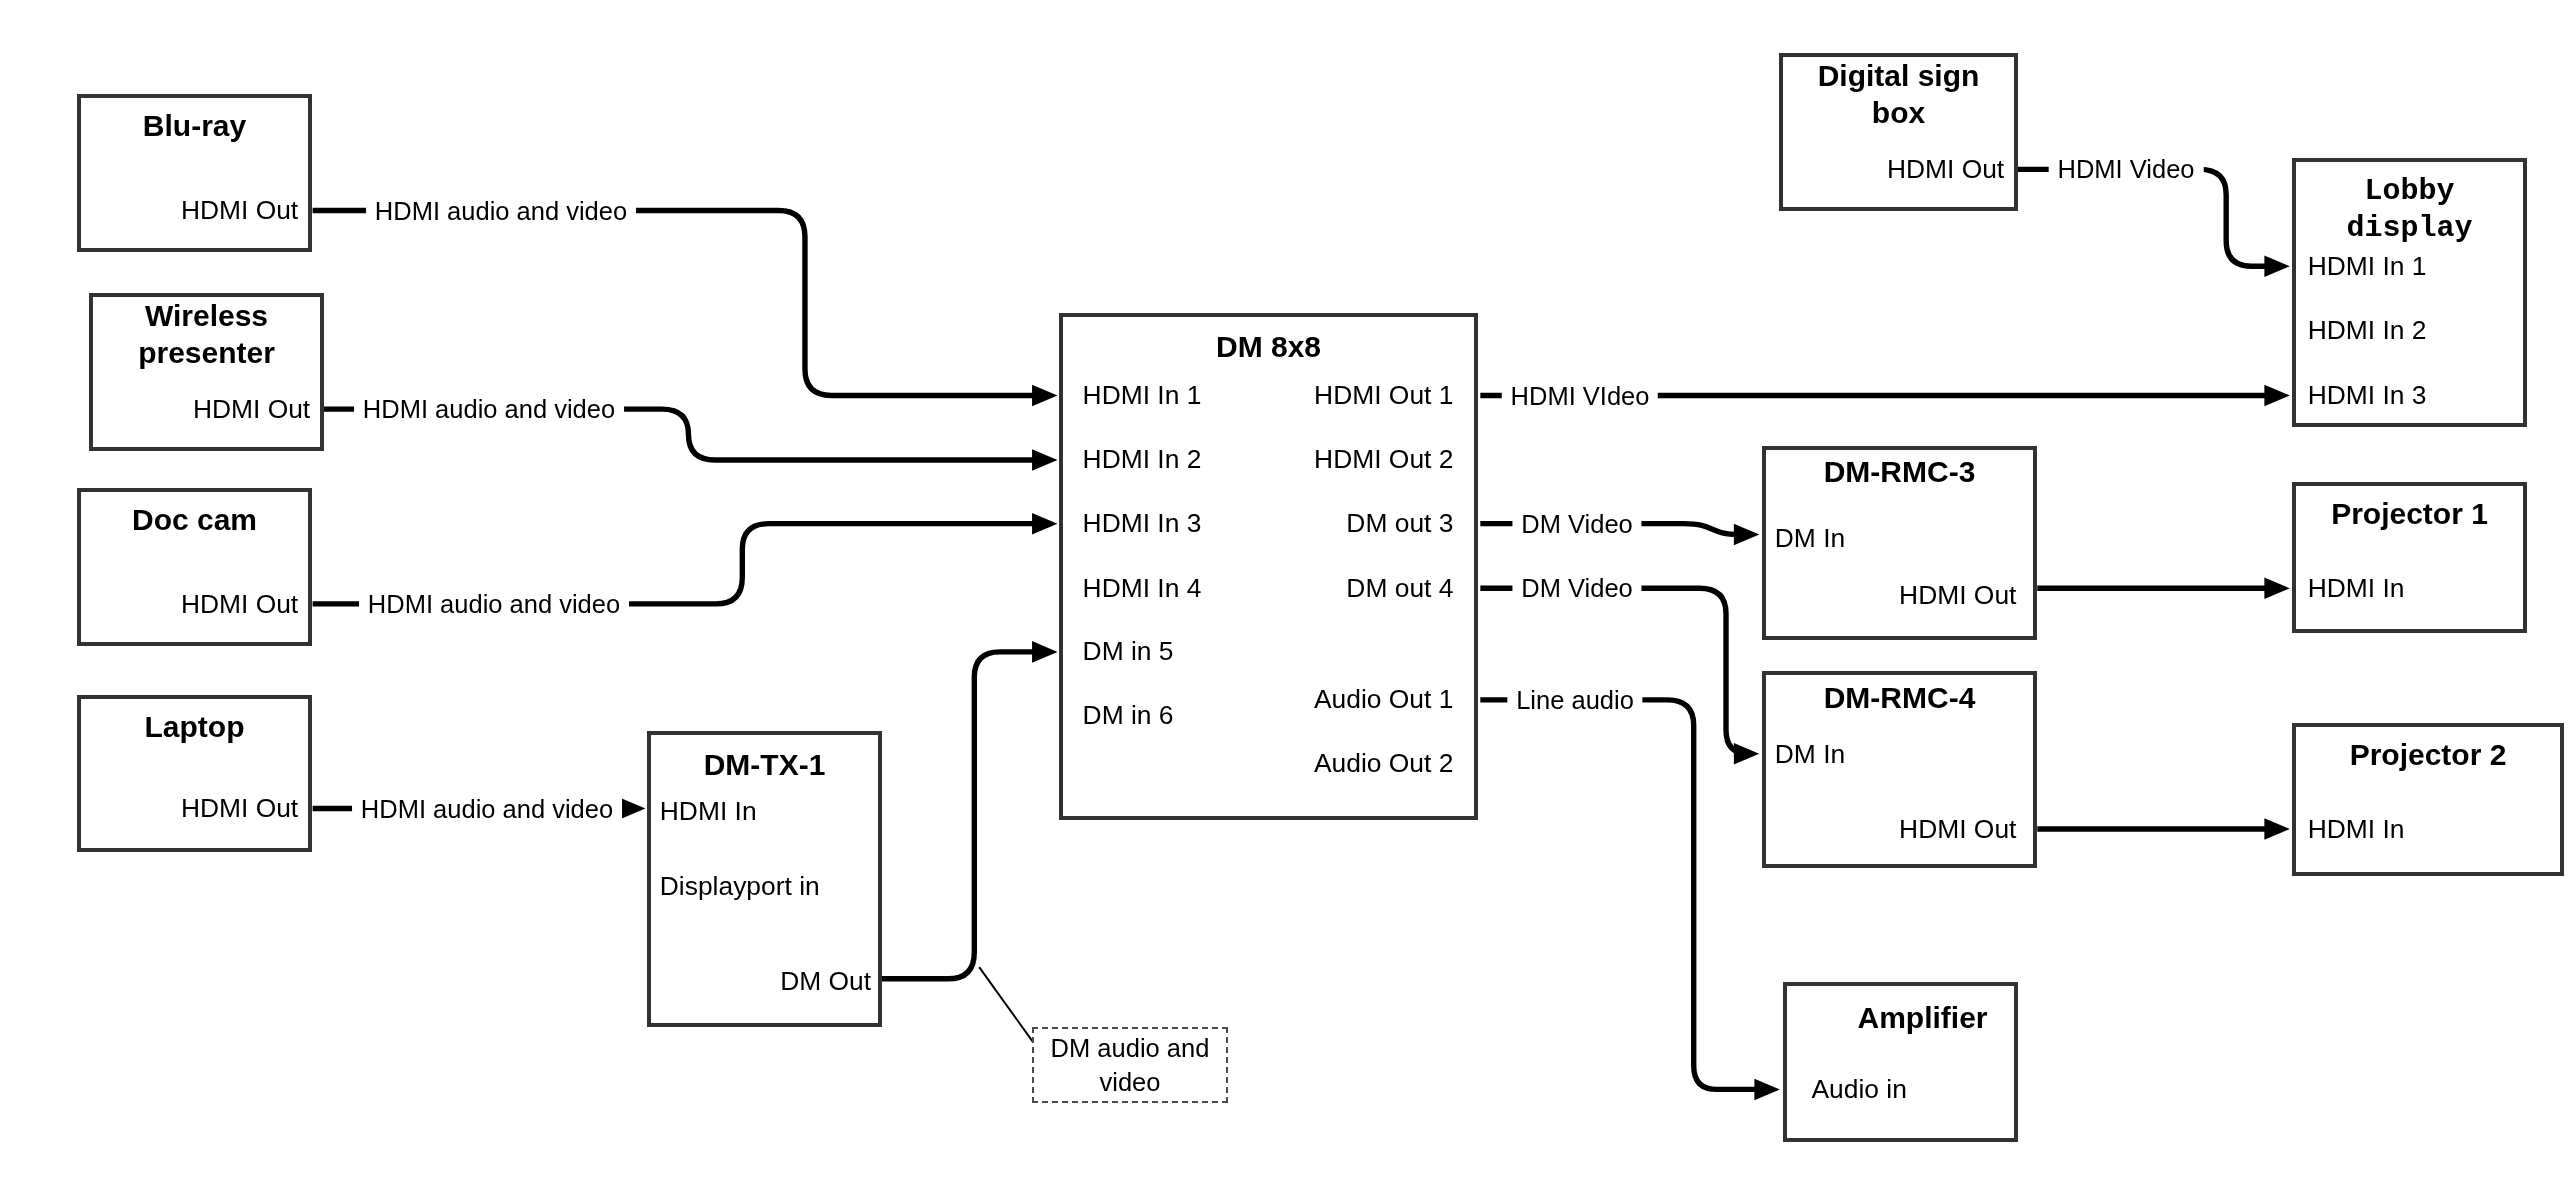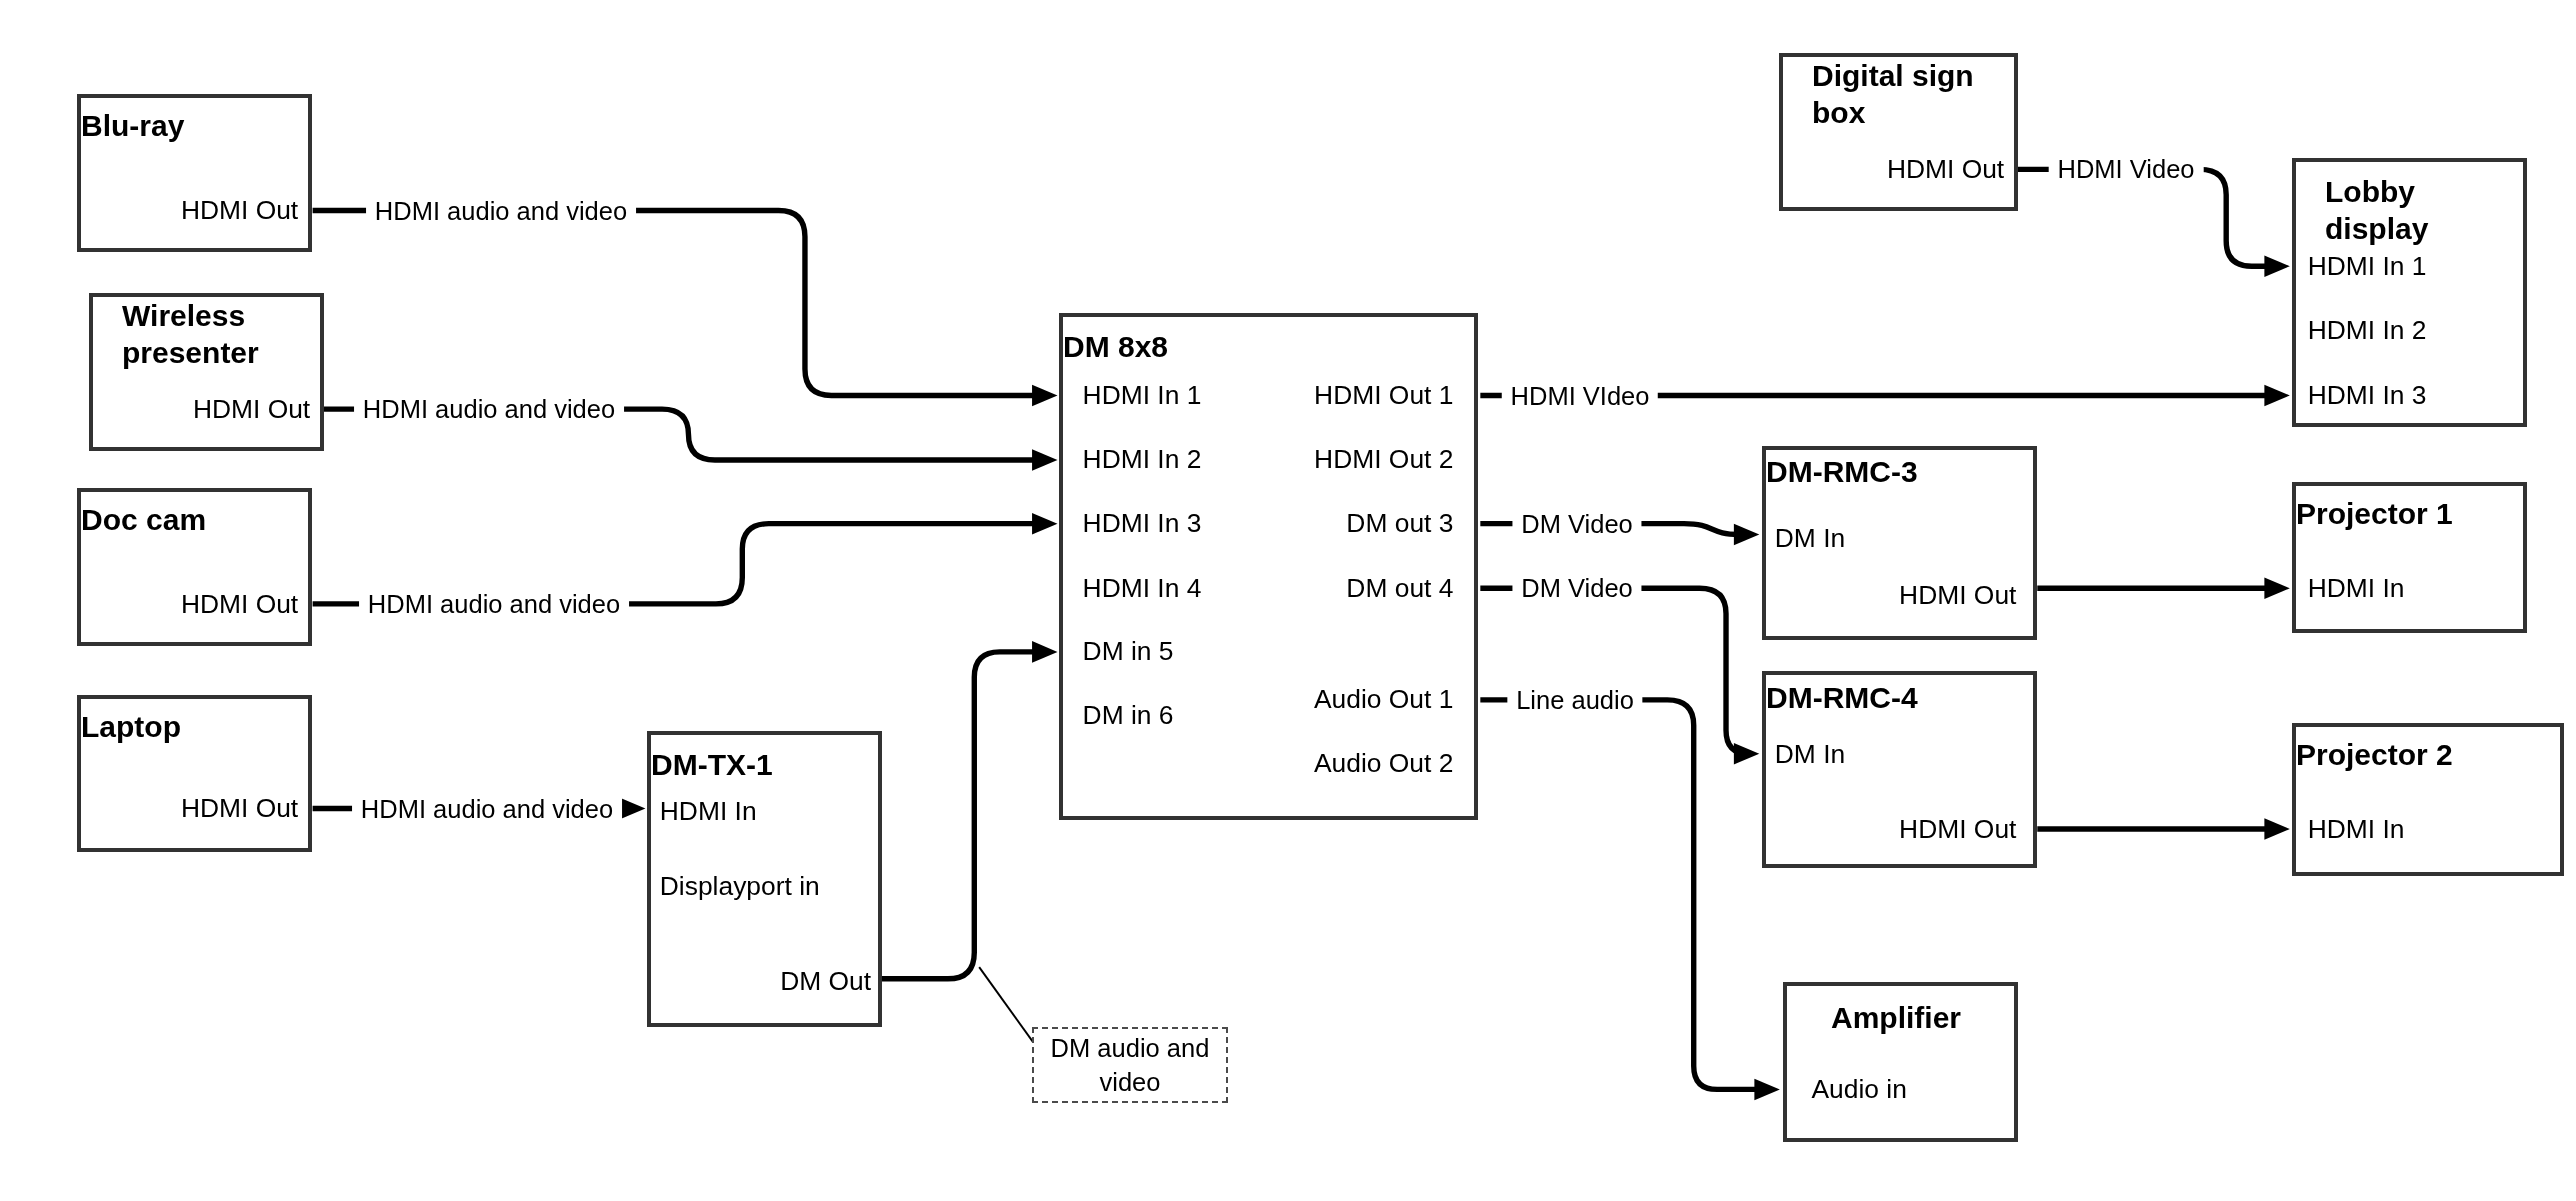--- a/index.html
+++ b/index.html
@@ -1,20 +1,20 @@
 <!DOCTYPE html>
 <html><head>
 <meta charset="utf-8">
 <style>
   html,body{margin:0;padding:0;background:#fff;}
   .canvas{position:relative;width:2576px;height:1201px;background:#ffffff;
           font-family:"Liberation Sans",sans-serif;color:#000;overflow:hidden;}
   svg.wires{position:absolute;left:0;top:0;width:2576px;height:1201px;}
   .node{position:absolute;border:4.9px solid #323232;background:#ffffff;box-sizing:border-box;}
-  .node-title{position:absolute;left:0;right:0;text-align:left;font-weight:bold;
+  .node-title{position:absolute;left:0;right:0;text-align:center;font-weight:bold;
               font-size:30px;line-height:37px;}
   .node-title.narrow{left:29px;right:29px;}
   .port{position:absolute;font-size:26.4px;line-height:32px;white-space:nowrap;}
   .conn-label{position:absolute;transform:translate(-50%,-50%);background:#ffffff;
               padding:0 8.8px;font-size:25.5px;line-height:31px;white-space:nowrap;}
   .note{position:absolute;border:2px dashed #4a4a4a;background:#ffffff;box-sizing:border-box;
         display:flex;align-items:center;justify-content:center;text-align:center;
         font-size:25.5px;line-height:34px;padding:2px 9.8px;}
 </style>
 </head>
@@ -94,21 +94,21 @@
     <span class="port" style="right:20.6px;top:366px;">Audio Out 1</span>
     <span class="port" style="right:20.6px;top:430px;">Audio Out 2</span>
   </div>
 
   <div class="node" style="left:1779px;top:53px;width:239px;height:158px;">
     <div class="node-title narrow" style="top:0px;">Digital sign box</div>
     <span class="port" style="right:9.8px;top:96px;">HDMI Out</span>
   </div>
 
   <div class="node" style="left:2292px;top:158px;width:235px;height:269px;">
-    <div class="node-title narrow" style="top:10.8px;">Lobby display</div>
+    <div class="node-title narrow" style="top:10.8px;font-family:Liberation Mono, monospace;">Lobby display</div>
     <span class="port" style="left:11.7px;top:88px;">HDMI In 1</span>
     <span class="port" style="left:11.7px;top:152px;">HDMI In 2</span>
     <span class="port" style="left:11.7px;top:217px;">HDMI In 3</span>
   </div>
 
   <div class="node" style="left:1762px;top:446px;width:275px;height:194px;">
     <div class="node-title" style="top:2.9px;">DM-RMC-3</div>
     <span class="port" style="left:8.8px;top:72px;">DM In</span>
     <span class="port" style="right:16.6px;top:129px;">HDMI Out</span>
   </div>

